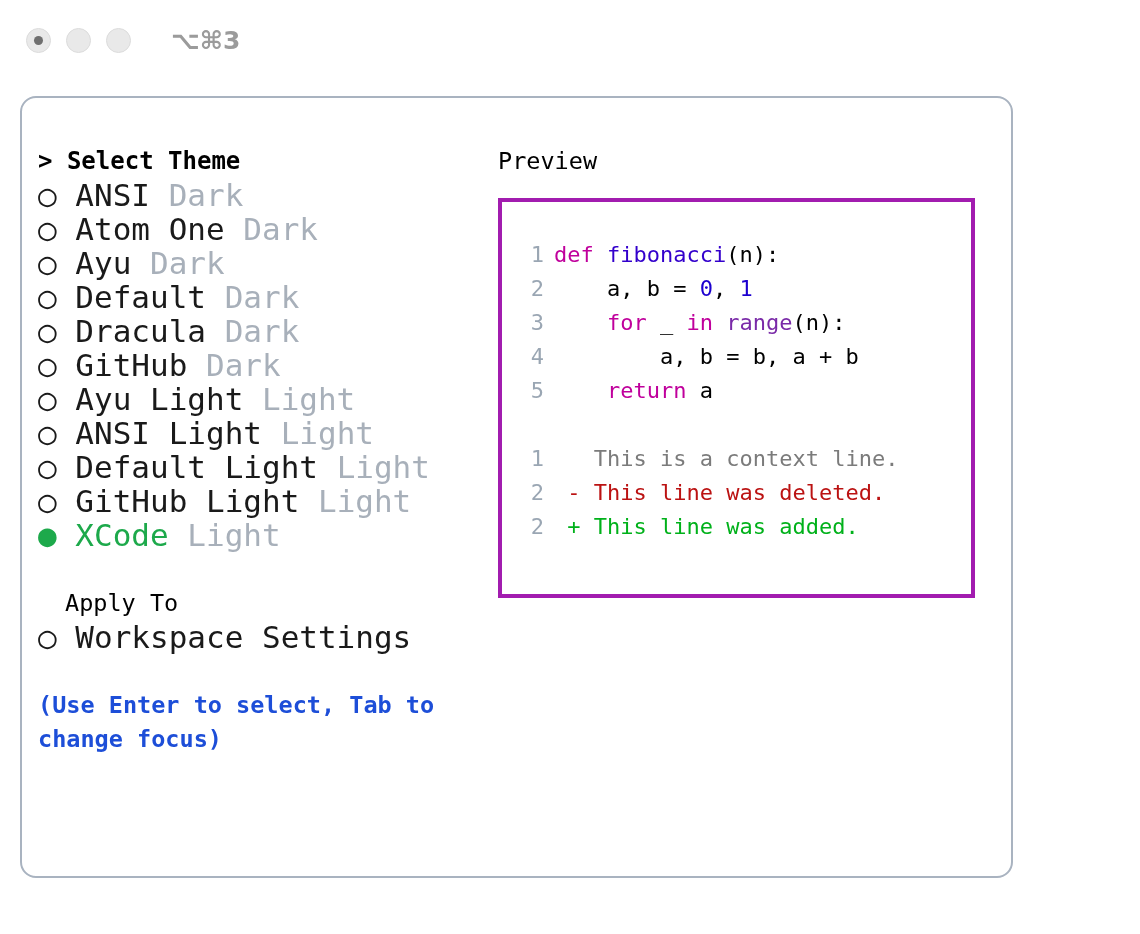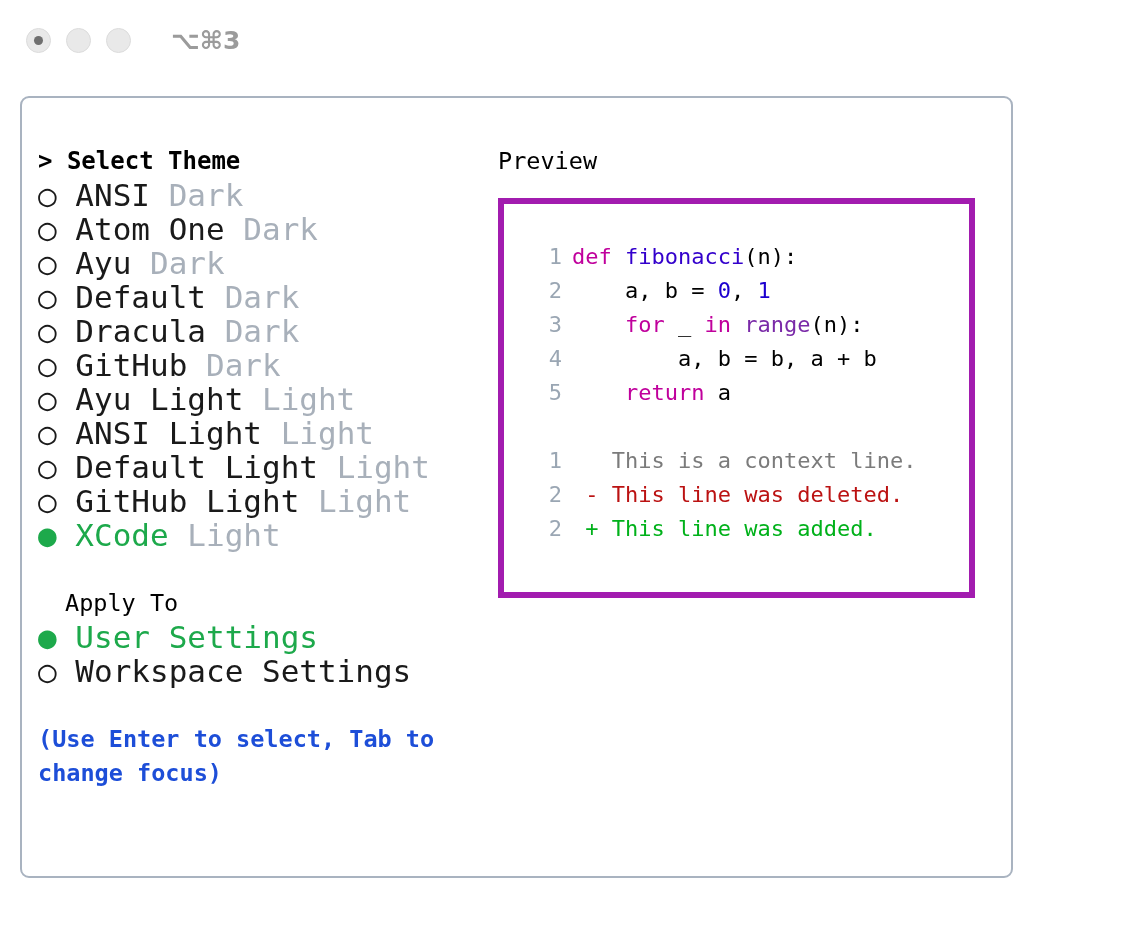--- a/index.html
+++ b/index.html
@@ -65,21 +65,21 @@
   }
 
   
   .panel {
     position: absolute;
     left: 20px;
     top: 96px;
     width: 993px;
     height: 782px;
     border: 2px solid #a9b3c0;
-    border-radius: 9px;
+    border-radius: 16px;
     box-sizing: border-box;
     background: #ffffff;
   }
 
   
   .left-col {
     position: absolute;
     left: 16px;
     top: 46px;
     width: 440px;
@@ -130,24 +130,24 @@
     line-height: 34px;
     width: 420px;
     font-weight: bold;
   }
 
   
   .preview-box {
     margin-top: 20px;
     width: 477px;
     height: 400px;
-    border: 6px solid #a21caf;
-    box-sizing: border-box;
-    background: #ffffff;
-    padding: 36px 0 0 30px;
+    border: 4px solid #a21caf;
+    box-sizing: border-box;
+    background: #ffffff;
+    padding: 36px 0 0 14px;
   }
   .code-line {
     font-size: 22px;
     line-height: 34px;
     white-space: pre;
     color: #000000;
   }
   .ln {
     color: #9aa6b3;
     display: inline-block;
@@ -194,21 +194,20 @@
           <div class="row"><span class="marker">○ </span><span class="">ANSI Light </span><span class="dim">Light</span></div>
           <div class="row"><span class="marker">○ </span><span class="">Default Light </span><span class="dim">Light</span></div>
           <div class="row"><span class="marker">○ </span><span class="">GitHub Light </span><span class="dim">Light</span></div>
           <div class="row"><span class="marker sel">● </span><span class="label-sel">XCode </span><span class="dim">Light</span></div>
         </div>
 
       <div class="spacer-34"></div>
 
       <div class="plain-heading" style="padding-left:27px;">Apply To</div>
       <div id="apply-to-list">
-          <div class="row"><span class="marker sel">● </span><span class="label-sel">User Settings</span></div>
           <div class="row"><span class="marker">○ </span><span class="">Workspace Settings</span></div>
         </div>
 
       <div class="spacer-34"></div>
 
       <div class="hint">(Use Enter to select, Tab to change focus)</div>
     </div>
 
     <div class="right-col">
       <div class="plain-heading">Preview</div>

